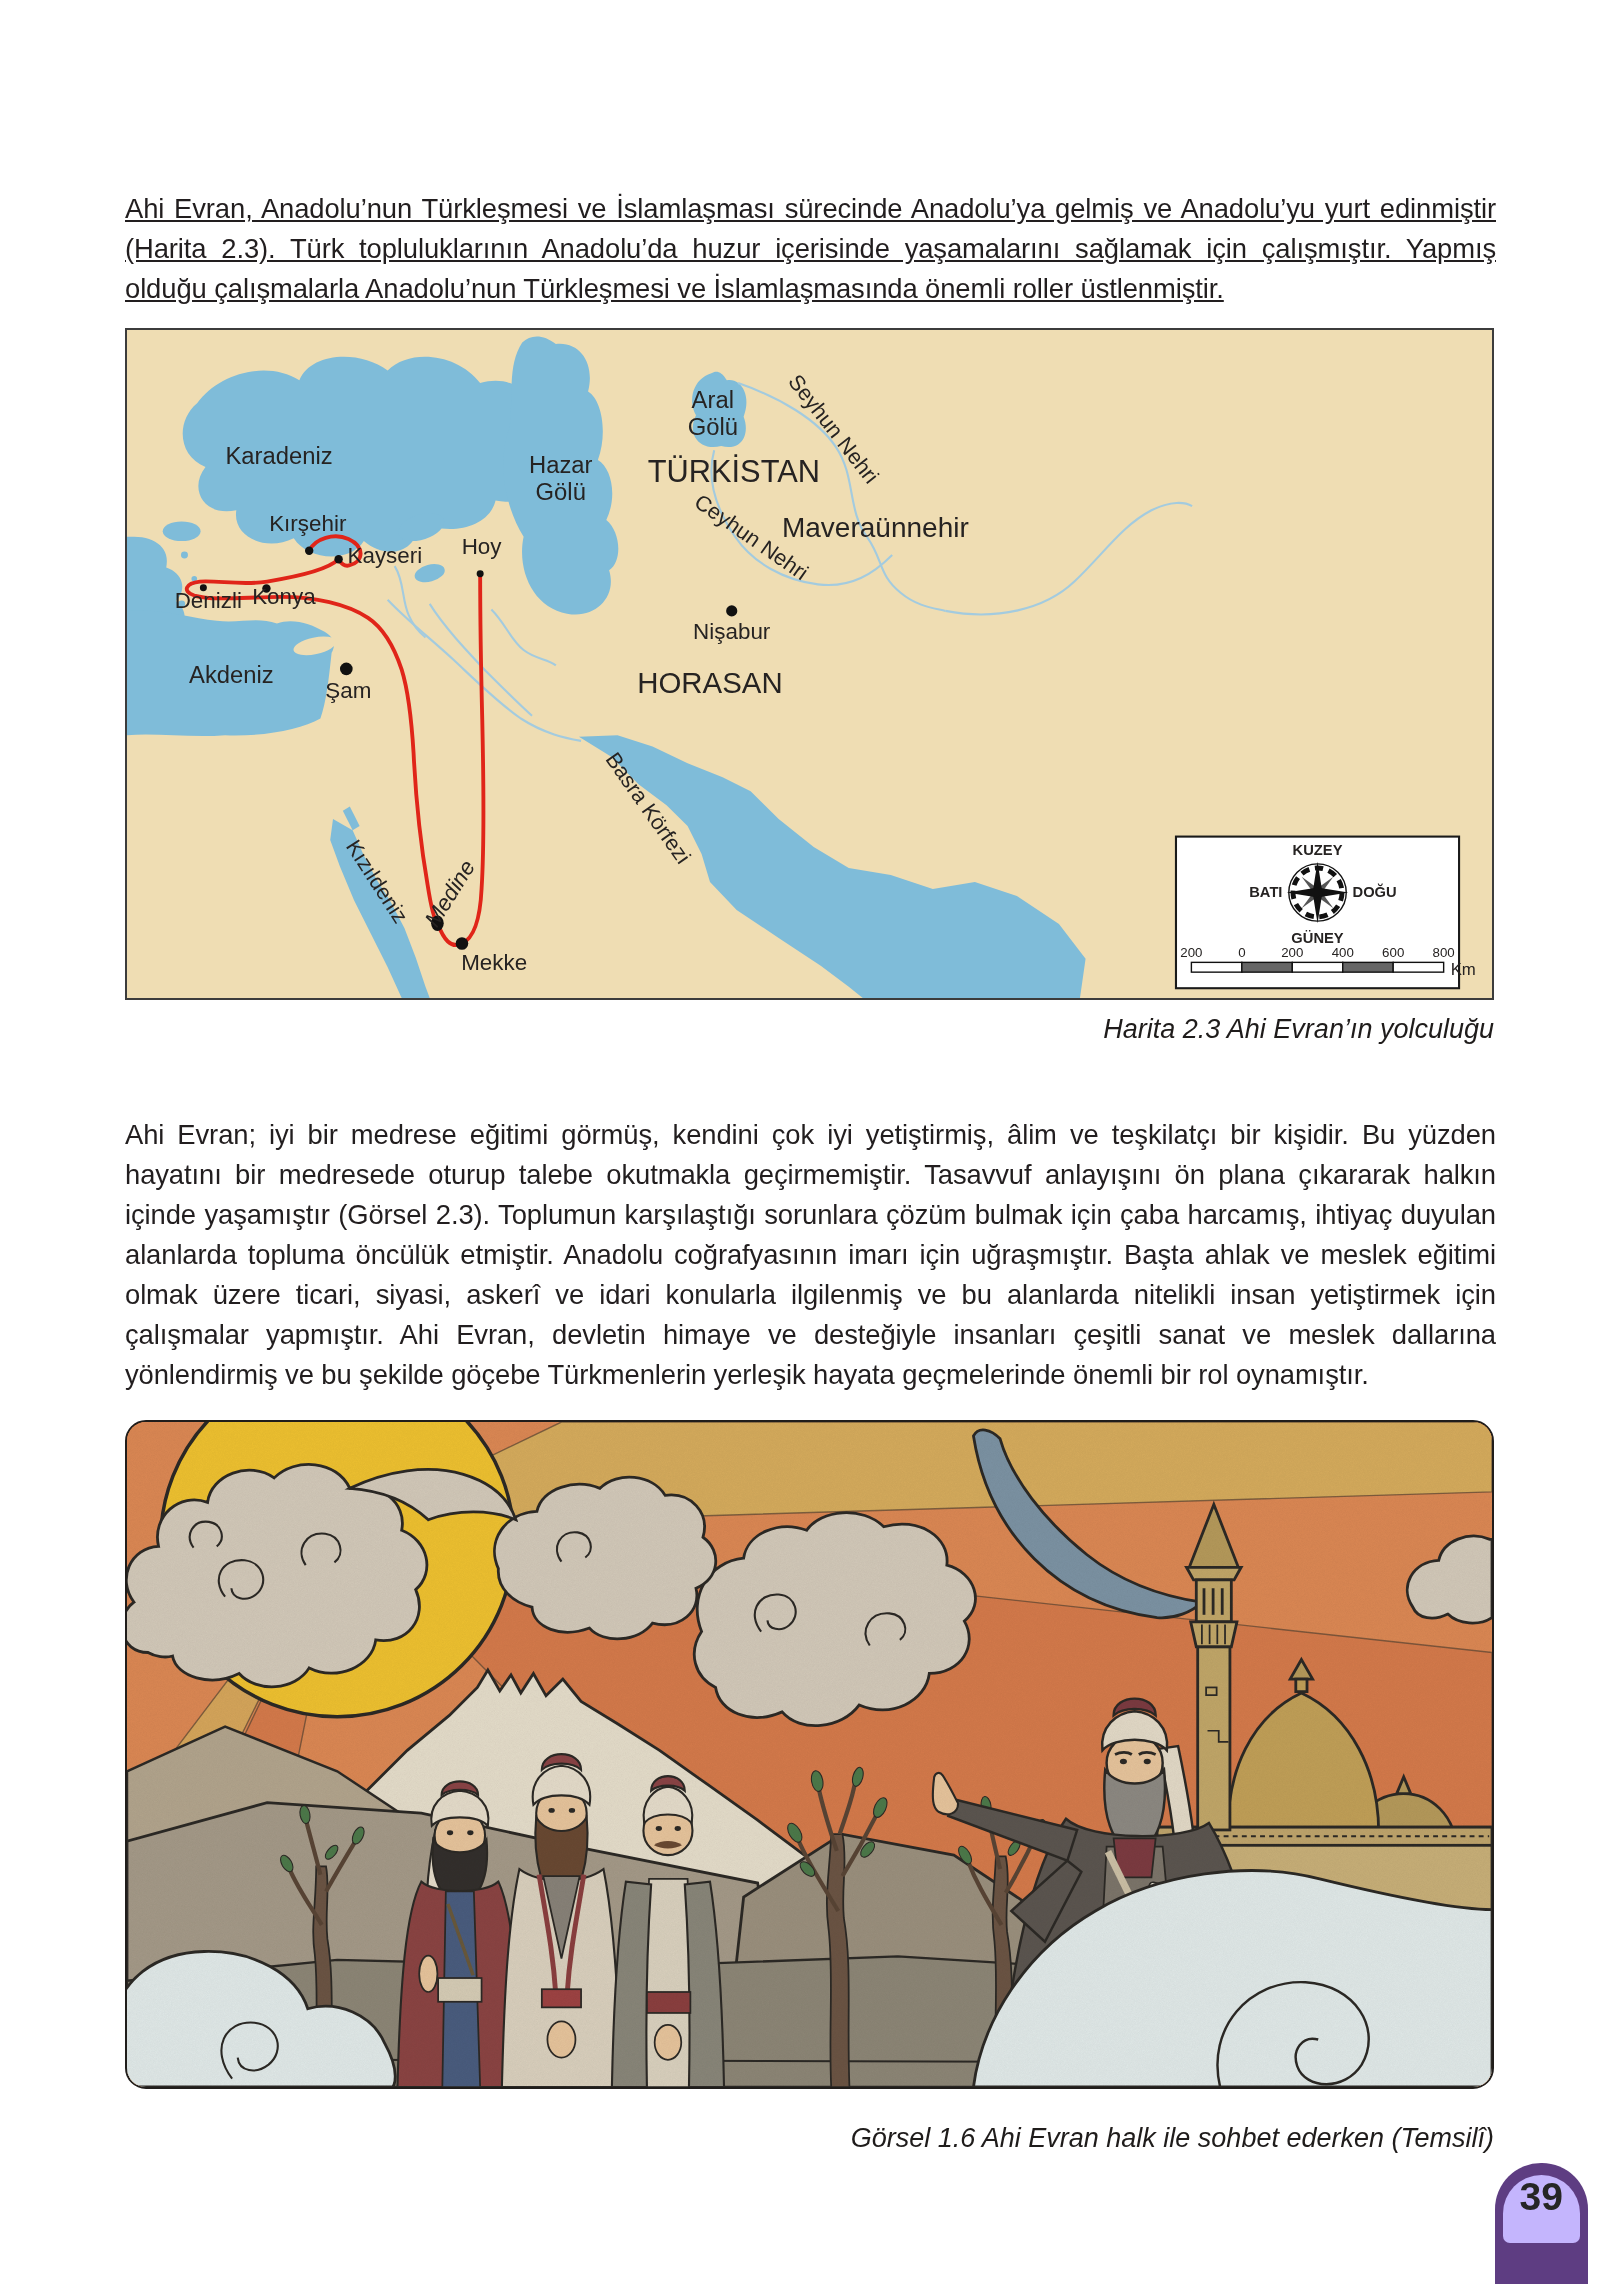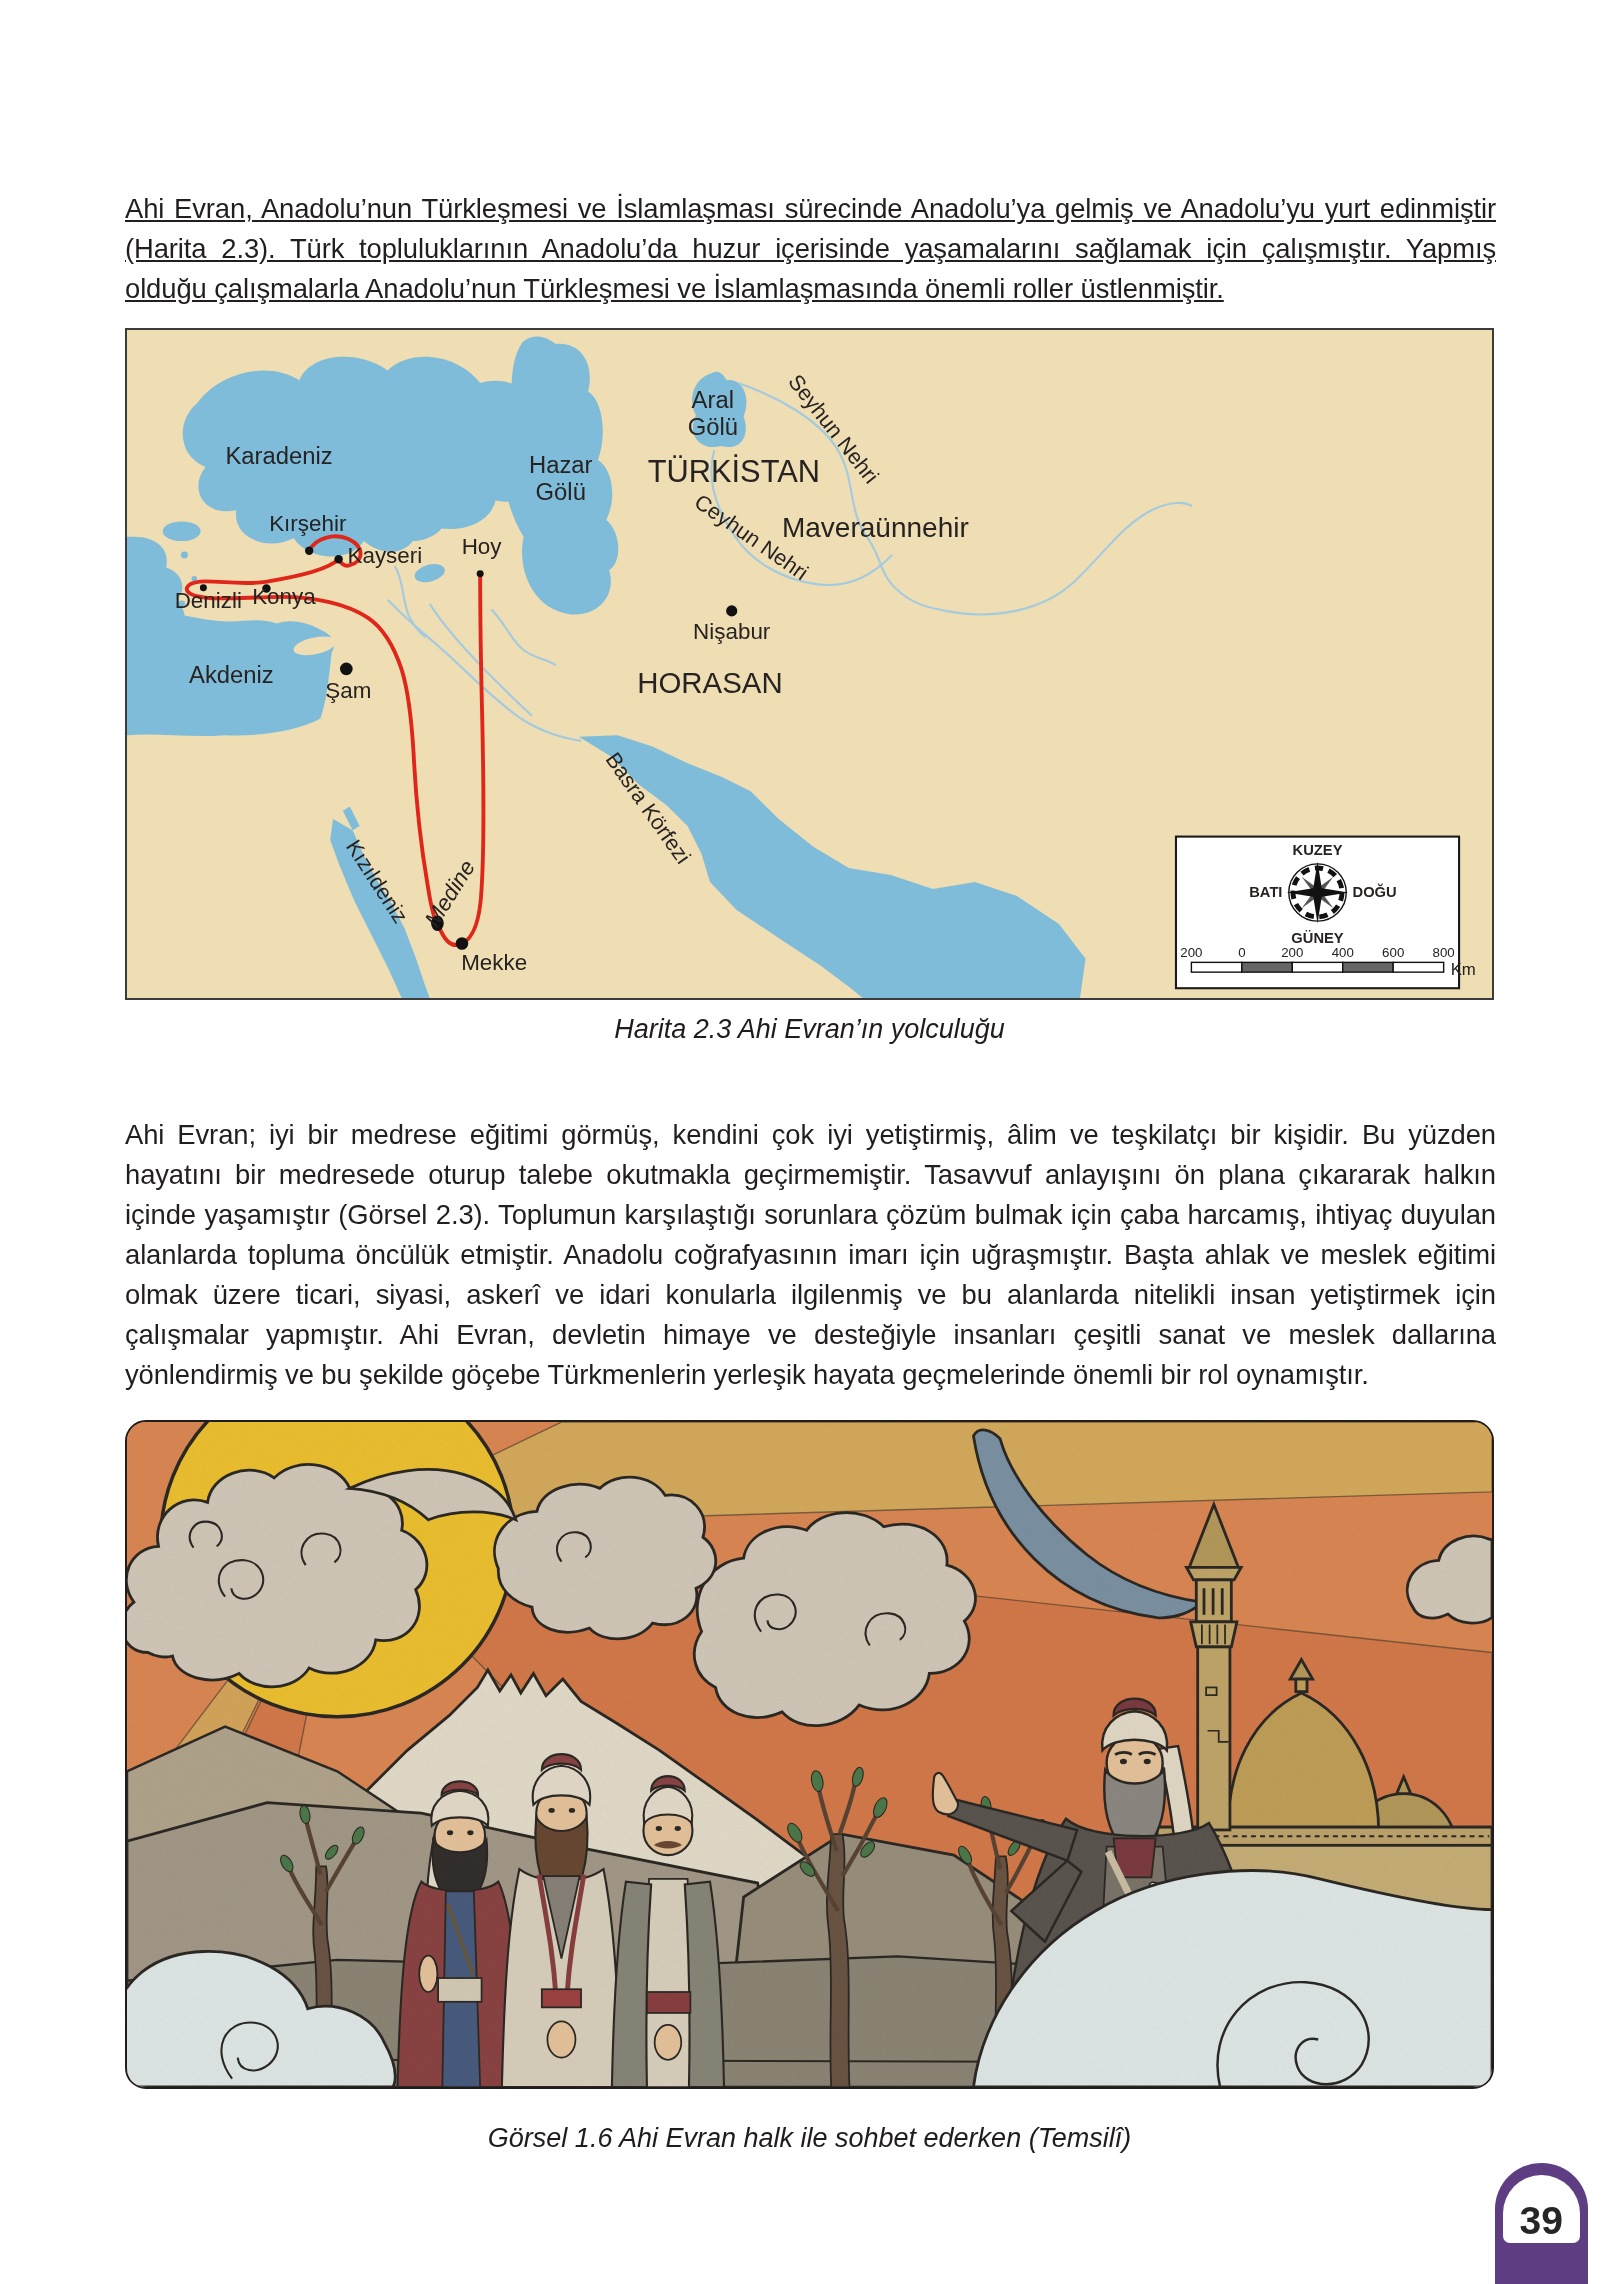--- a/index.html
+++ b/index.html
@@ -6,29 +6,29 @@
   body{width:1620px;height:2284px;position:relative;overflow:hidden;
        font-family:"Liberation Sans","DejaVu Sans",sans-serif;color:#221e1f;}
   .para{position:absolute;left:125px;width:1371px;font-size:27.4px;line-height:40px;
         text-align:justify;letter-spacing:-0.1px;}
   .figure-frame{position:absolute;left:125px;width:1369px;box-sizing:border-box;}
   #map-frame{top:328px;height:672px;border:2.1px solid #3c3c3c;background:#efddb3;}
   #map-frame svg{display:block;width:100%;height:100%;}
   #ill-frame{top:1420px;height:669px;border:2.8px solid #201d1b;border-radius:21px;
              overflow:hidden;background:#df8a55;}
   #ill-frame svg{display:block;width:100%;height:100%;}
-  .caption{position:absolute;left:125px;width:1369px;text-align:center;
+  .caption{position:absolute;left:125px;width:1369px;text-align:right;
            font-style:italic;font-size:27px;color:#1f1c1b;}
   #map-caption{top:1014px;}
   #ill-caption{top:2123px;}
   .badge{position:absolute;left:1495px;top:2163px;width:93px;height:121px;
          background:#5e3d82;border-radius:46px 46px 0 0;}
   .badge-inner{position:absolute;left:7.7px;top:12px;width:77px;height:68px;
-         background:#ffffff;border-radius:39px 39px 7px 7px;
-         display:flex;align-items:flex-end;justify-content:center;}
+         background:#c4b5fd;border-radius:39px 39px 7px 7px;
+         display:flex;align-items:flex-start;justify-content:center;}
   .badge-inner span{font-weight:bold;font-size:39px;color:#262626;}
   
   text{font-family:"Liberation Sans","DejaVu Sans",sans-serif;fill:#262322;}
   .city{font-size:32px;}
   .sea{font-size:34px;}
   .region{font-size:44px;}
   .river{font-size:31px;}
   .legend-dir{font-size:21px;font-weight:bold;}
   .tick{font-size:19px;}
 </style>

